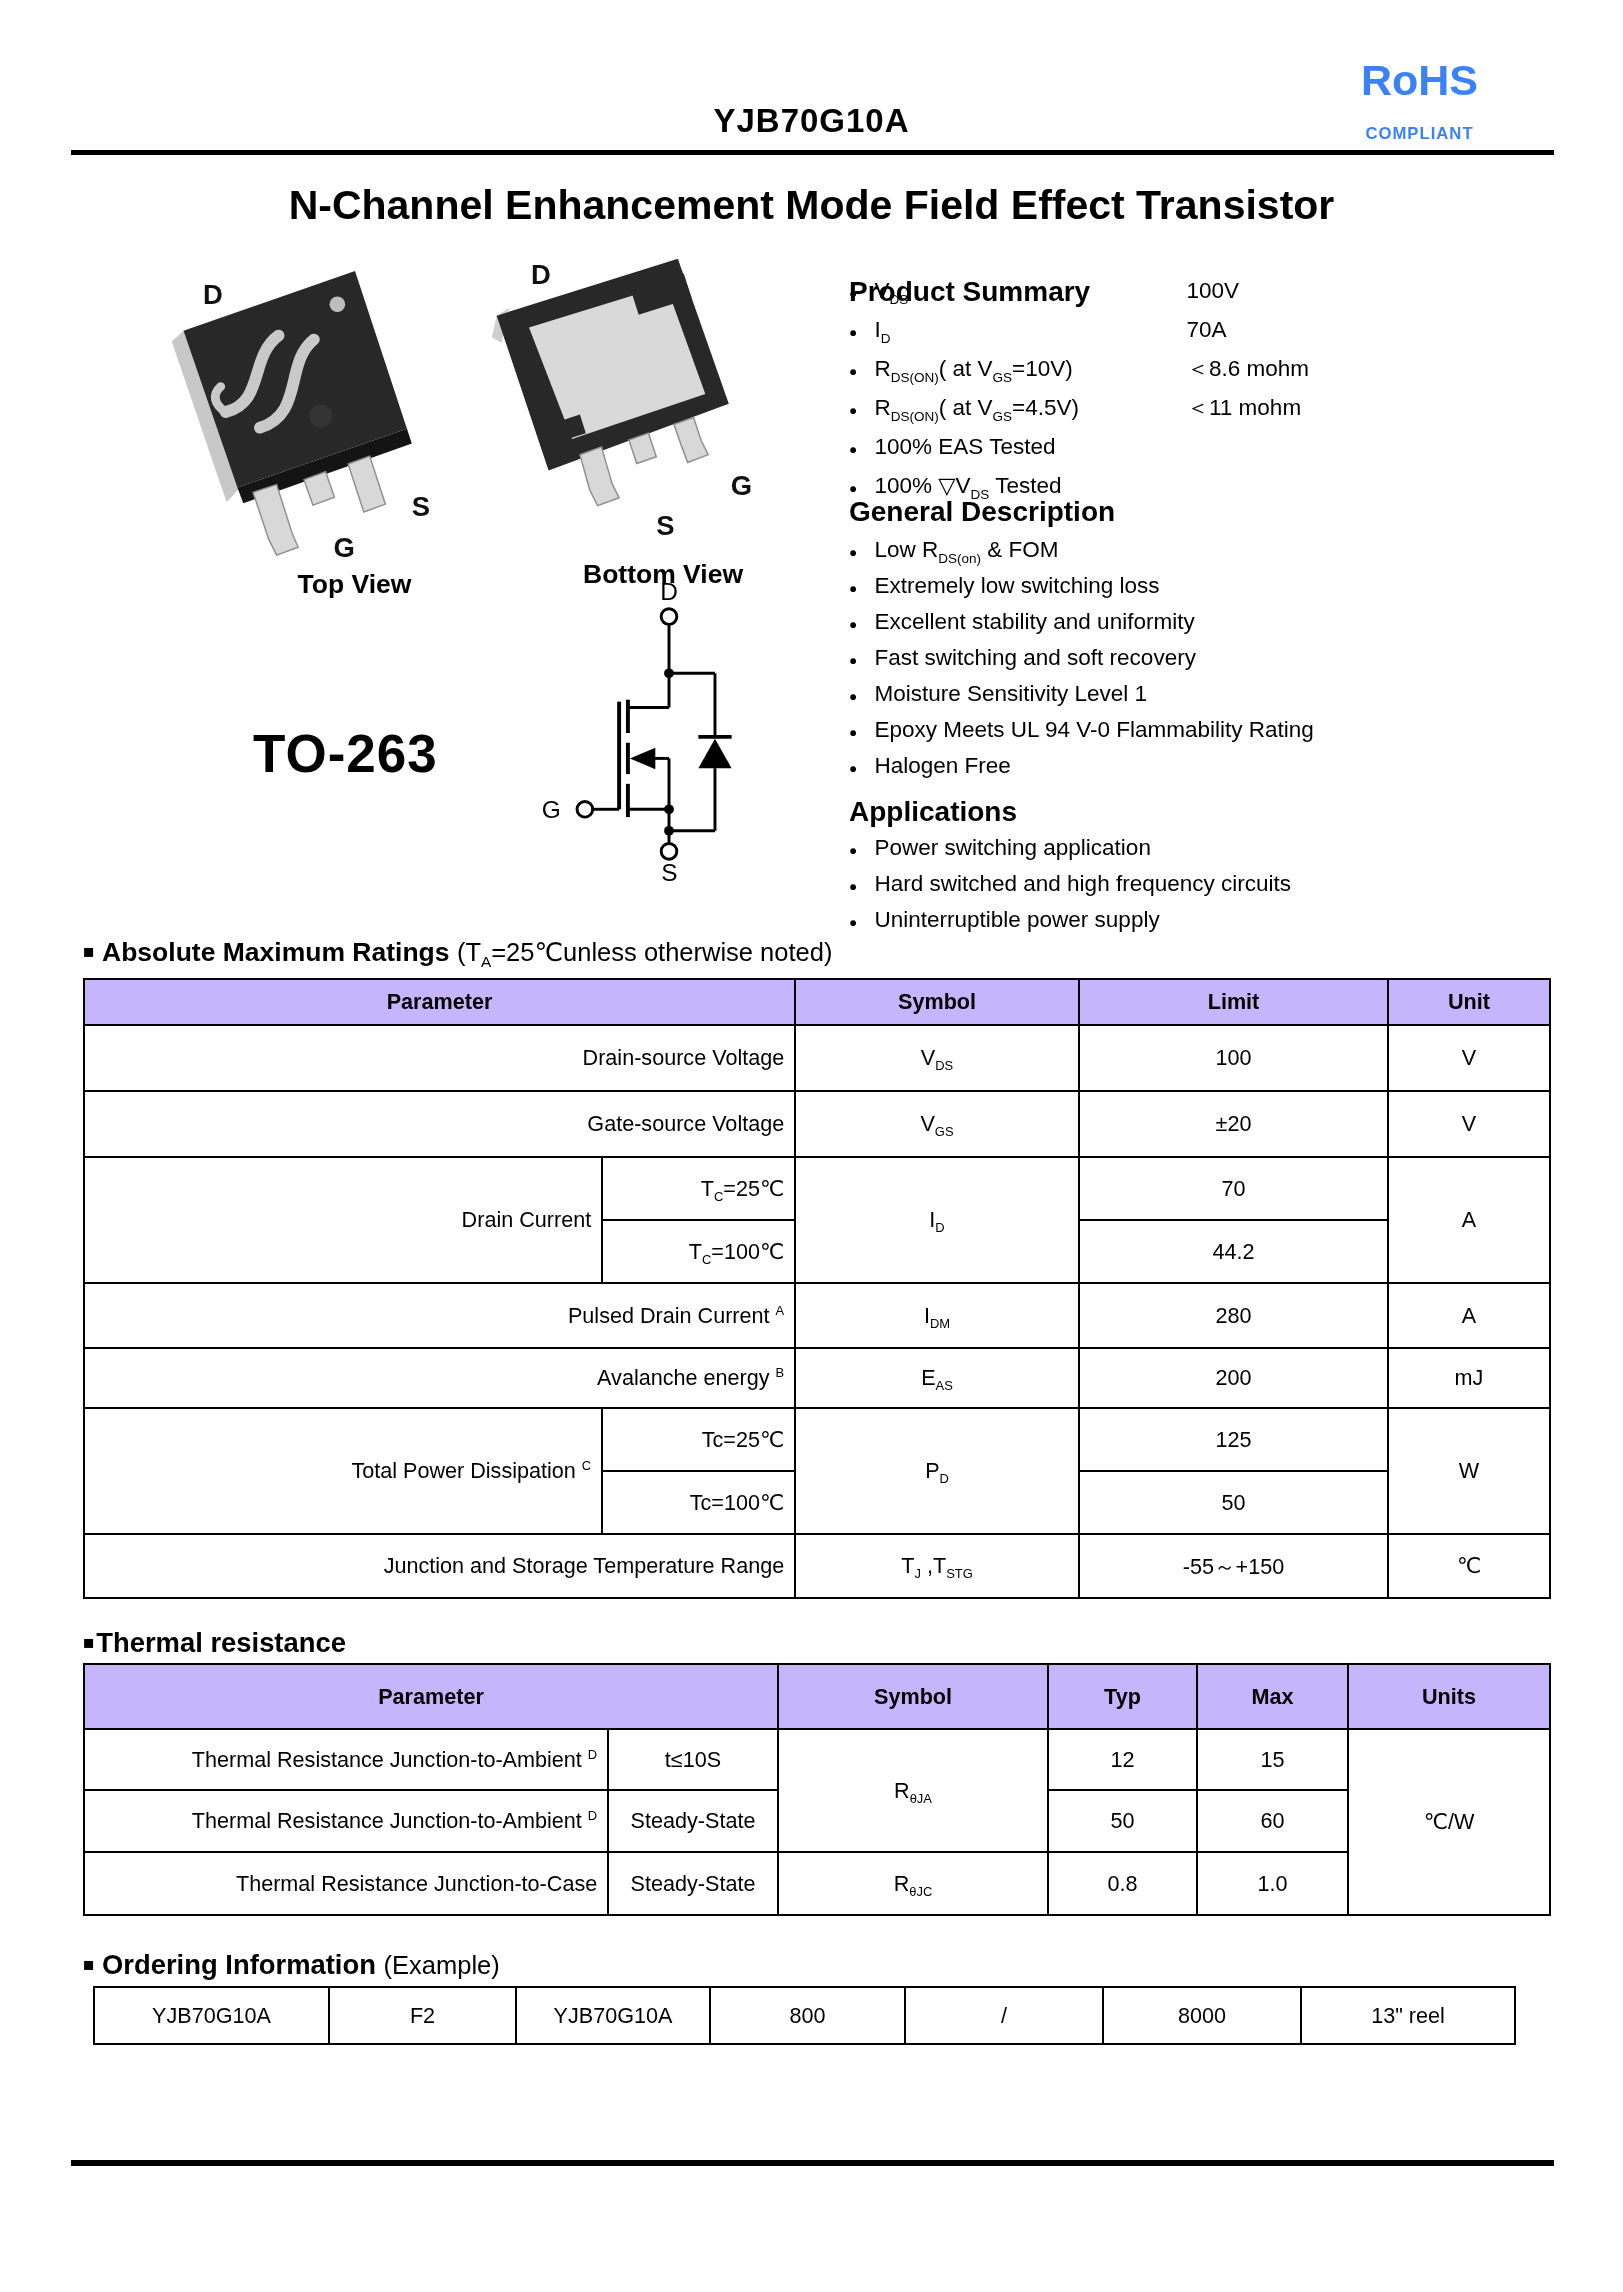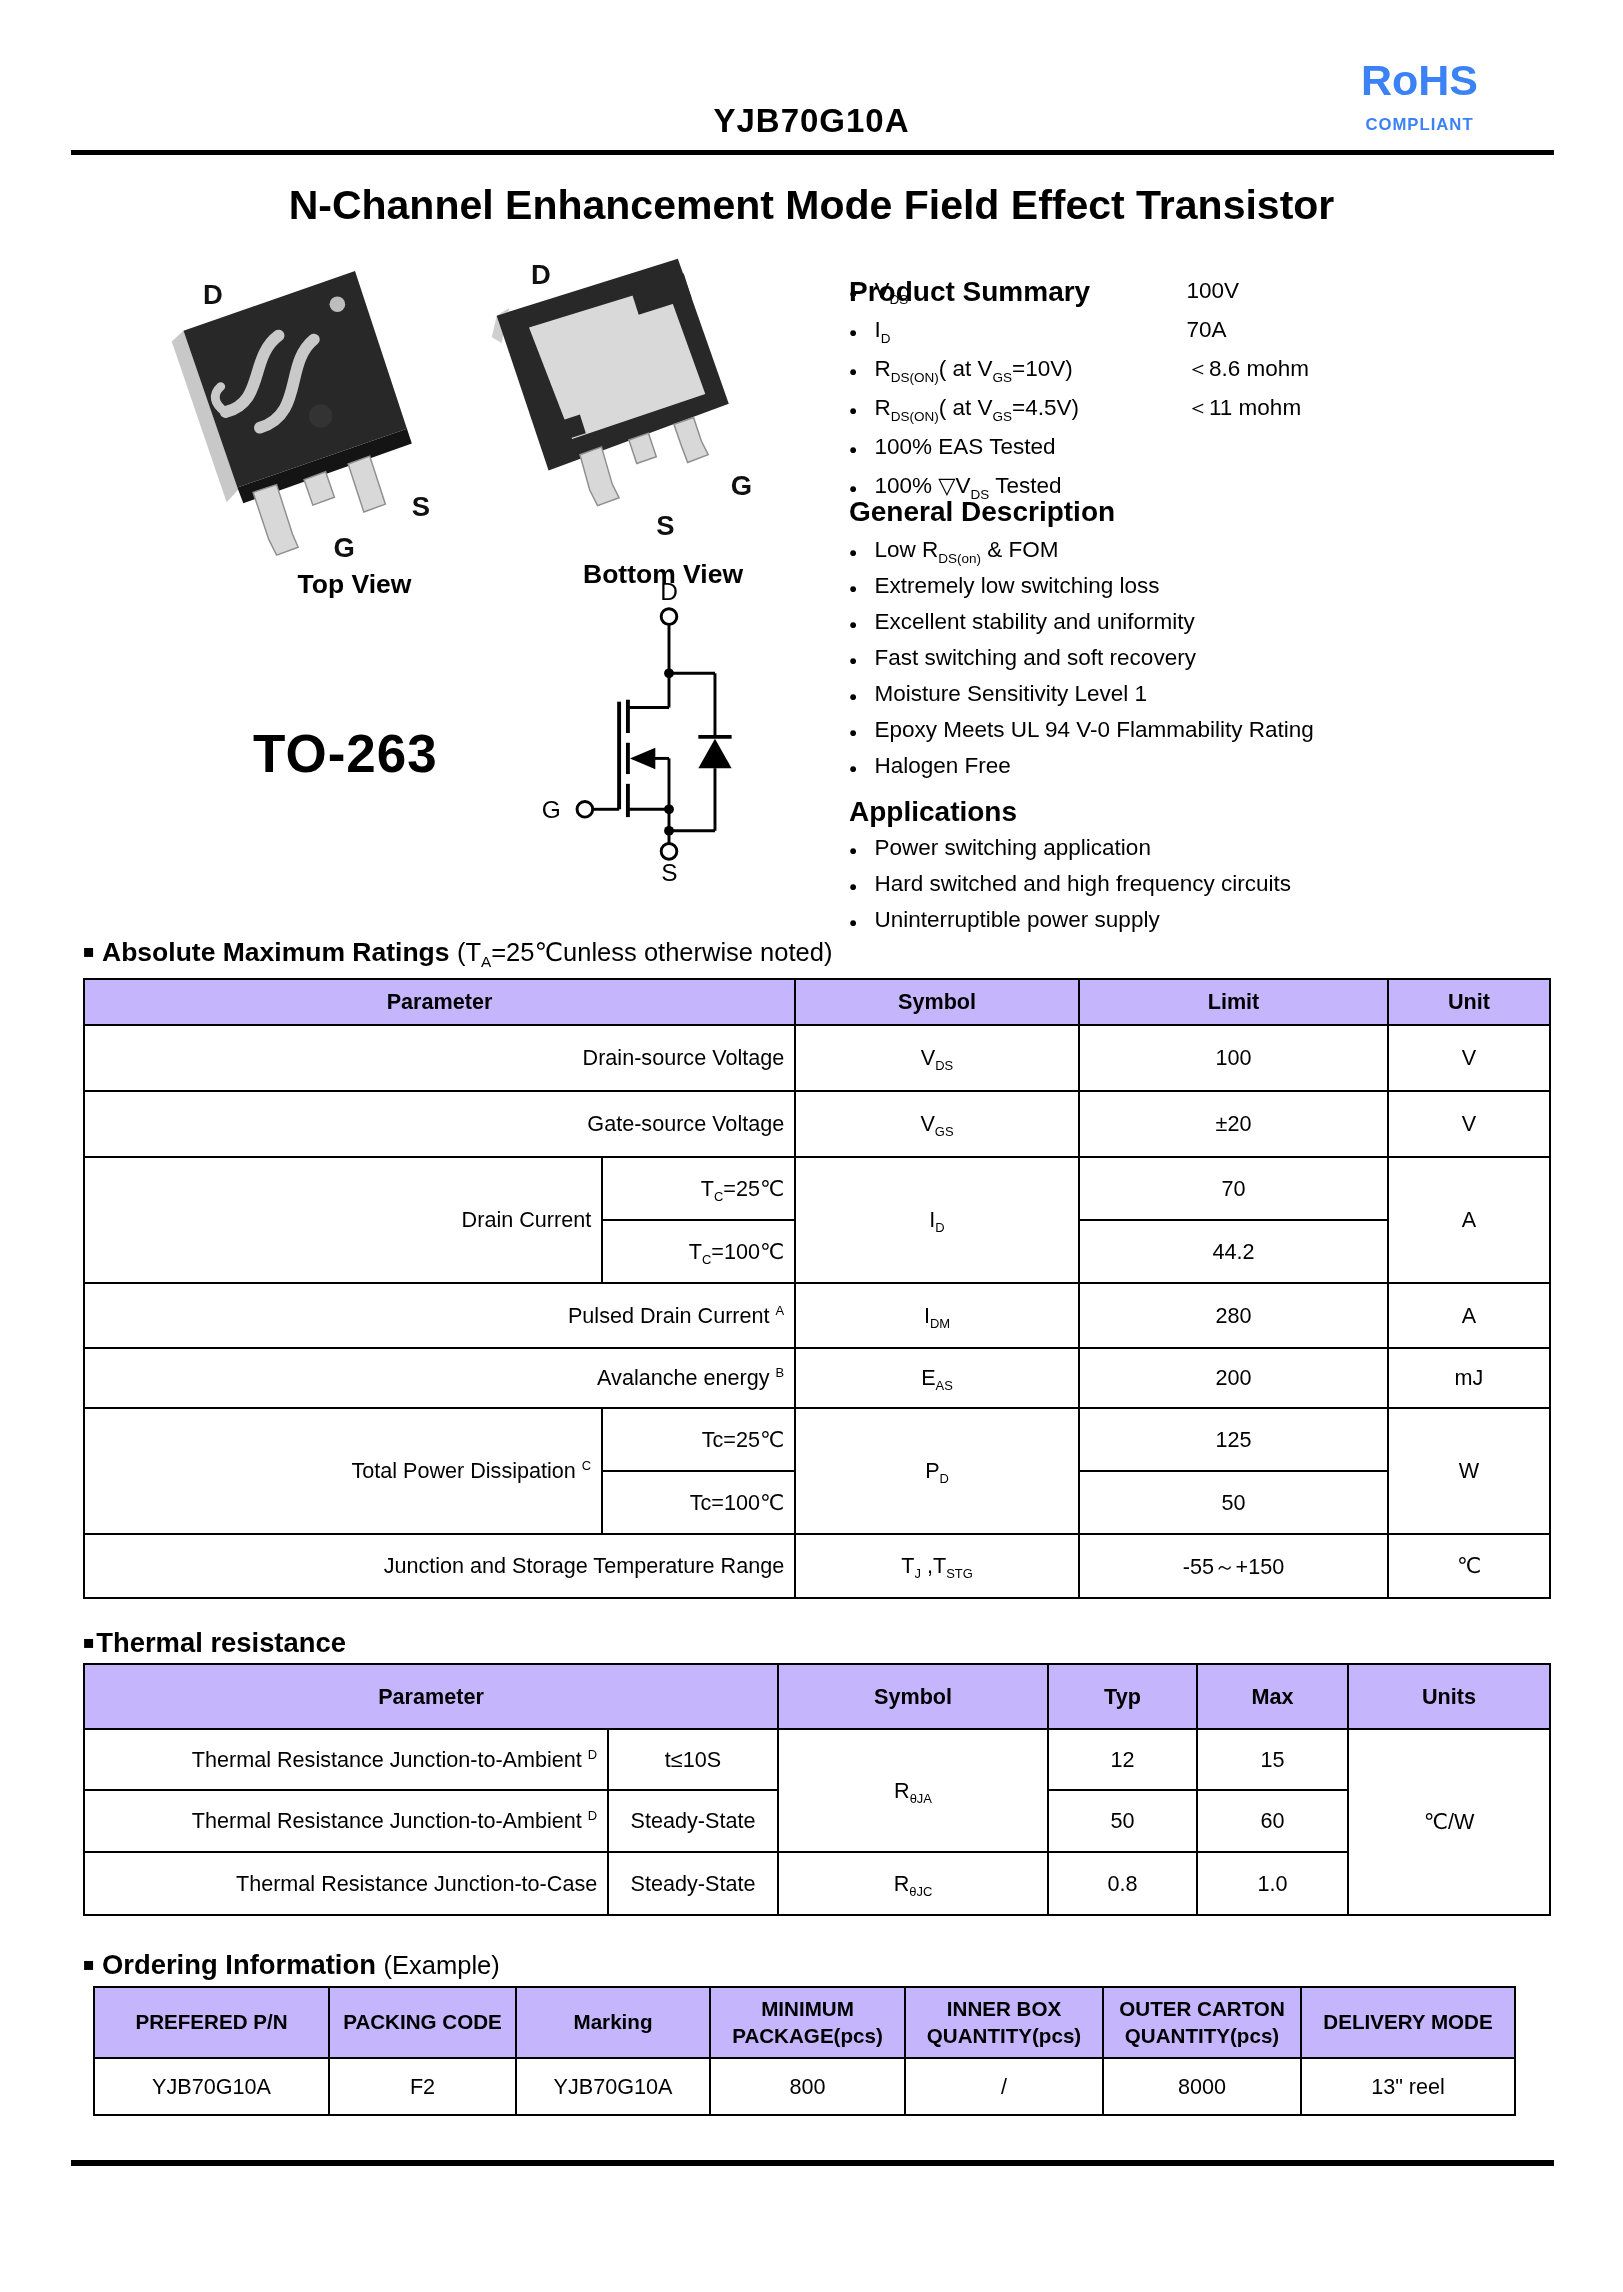--- a/index.html
+++ b/index.html
@@ -9,21 +9,21 @@
     margin:0 auto;overflow:hidden;
   }
   sub{font-size:0.60em;line-height:0;}
   sup{font-size:0.60em;line-height:0;}
 
   
   .doc-title{position:absolute;top:102px;left:0;width:100%;text-align:center;
     font-size:33px;font-weight:bold;letter-spacing:1px;}
   .rohs{position:absolute;top:57px;left:1351px;width:137px;text-align:center;color:#3b82f6;}
   .rohs-main{font-size:43px;font-weight:bold;line-height:47px;}
-  .rohs-sub{font-size:16.7px;font-weight:bold;letter-spacing:1px;margin-top:11px;}
+  .rohs-sub{font-size:16.7px;font-weight:bold;letter-spacing:1px;margin-top:20px;}
   .rule-top{position:absolute;top:150px;left:71px;width:1483px;height:4.9px;background:#000;}
   .main-title{position:absolute;top:182px;left:0;width:100%;text-align:center;
     font-size:41px;font-weight:bold;}
 
   
   .fig{position:absolute;}
   .fig-caption{position:absolute;font-size:26.5px;font-weight:bold;text-align:center;}
   .to263{position:absolute;left:253px;top:723px;font-size:53px;font-weight:bold;letter-spacing:1px;}
 
   
@@ -352,29 +352,20 @@
     <colgroup>
         <col style="width:235px">
         <col style="width:187px">
         <col style="width:194px">
         <col style="width:195px">
       <col style="width:198px">
         <col style="width:198px">
         <col style="width:214px">
       </colgroup>
     <tbody>
-        <tr style="height:71px">
-      <th>PREFERED P/N</th>
-      <th>PACKING CODE</th>
-      <th>Marking</th>
-      <th>MINIMUM PACKAGE(pcs)</th>
-      <th>INNER BOX QUANTITY(pcs)</th>
-      <th>OUTER CARTON QUANTITY(pcs)</th>
-      <th>DELIVERY MODE</th>
-    </tr>
     <tr style="height:57px">
       <td>YJB70G10A</td>
       <td>F2</td>
       <td>YJB70G10A</td>
       <td>800</td>
       <td>/</td>
       <td>8000</td>
       <td>13" reel</td>
     </tr>
   </tbody>

